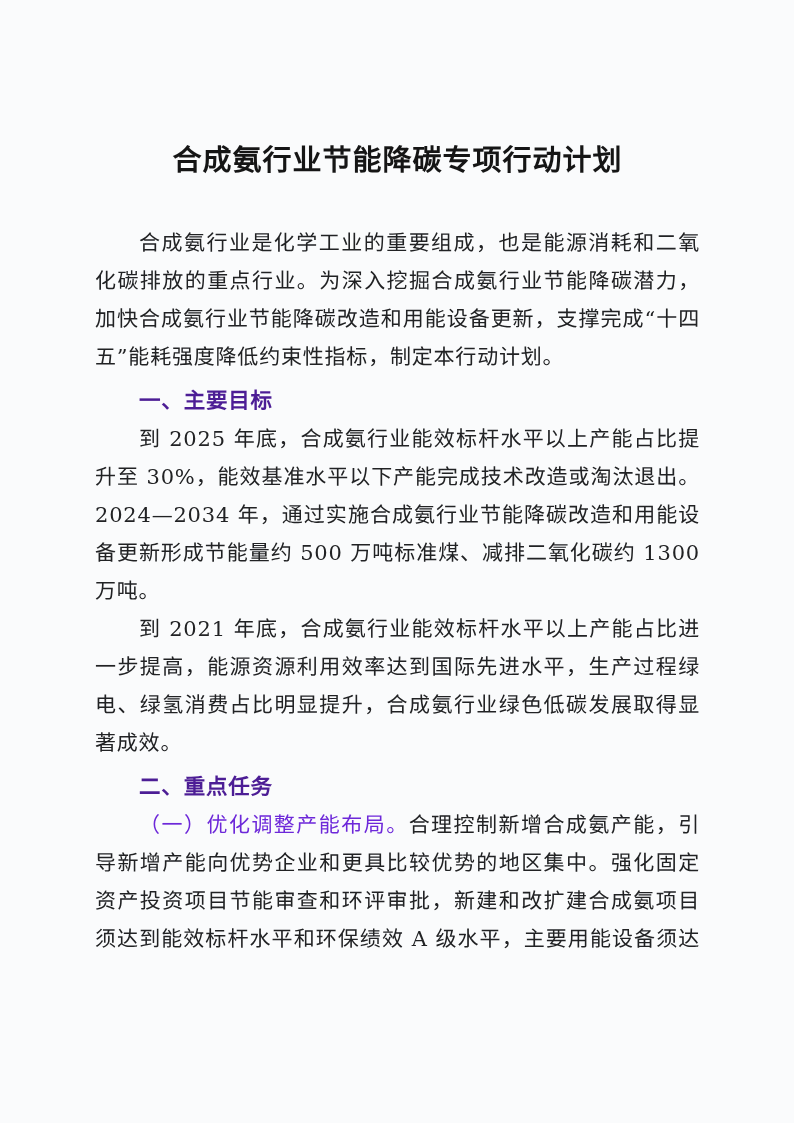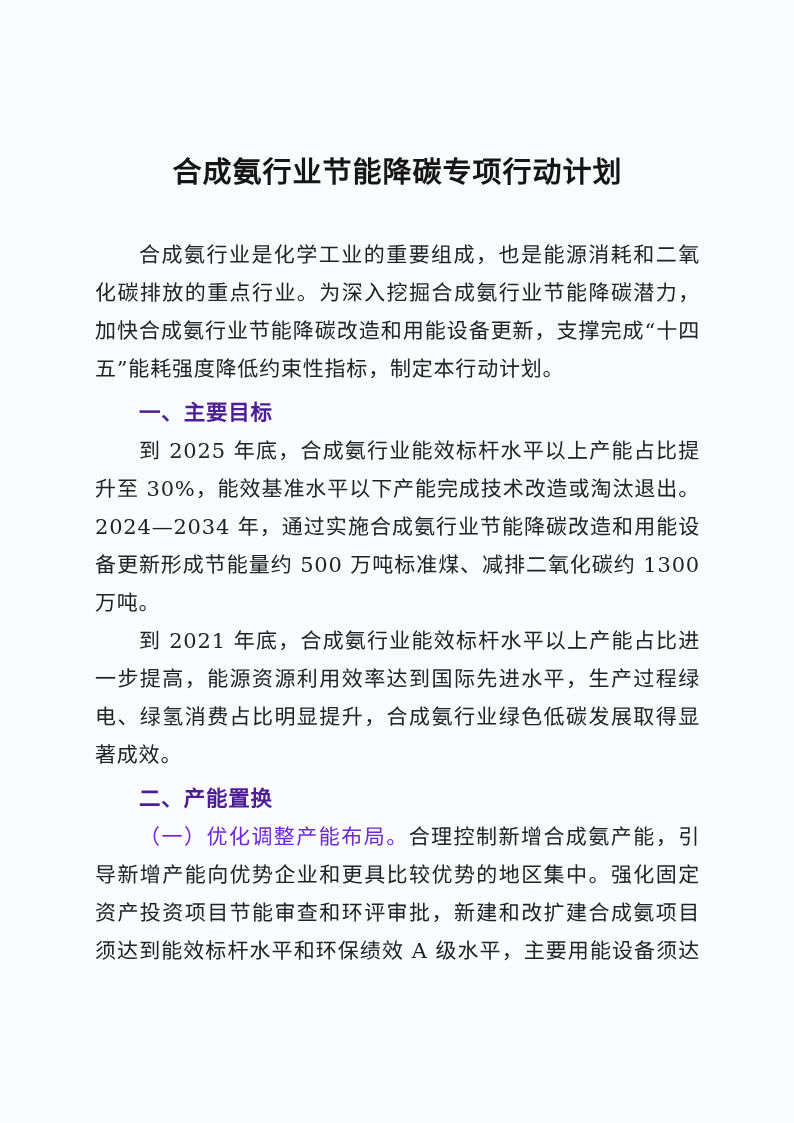--- a/index.html
+++ b/index.html
@@ -4,21 +4,21 @@
 <style>
   html, body {
     margin: 0;
     padding: 0;
     background: #fafbfc;
   }
   .page {
     position: relative;
     width: 794px;
     height: 956px;
-    margin: 12px auto;
+    margin: 0 auto;
     background: #fafbfc;
     box-sizing: border-box;
     padding: 138px 94px 40px 95px;
     overflow: hidden;
     color: #1d1d1f;
     font-family: "DejaVu Serif", "Liberation Serif", serif;
   }
   .doc-title {
     margin: 0 0 42px 0;
     font-size: 29px;
@@ -62,17 +62,17 @@
   <h1 class="doc-title">合成氨行业节能降碳专项行动计划</h1>
 
   <p class="body-para">合成氨行业是化学工业的重要组成，也是能源消耗和二氧化碳排放的重点行业。为深入挖掘合成氨行业节能降碳潜力，加快合成氨行业节能降碳改造和用能设备更新，支撑完成“十四五”能耗强度降低约束性指标，制定本行动计划。</p>
 
   <h2 class="section-heading">一、主要目标</h2>
 
   <p class="body-para">到 2025 年底，合成氨行业能效标杆水平以上产能占比提升至 30%，能效基准水平以下产能完成技术改造或淘汰退出。2024—2034 年，通过实施合成氨行业节能降碳改造和用能设备更新形成节能量约 500 万吨标准煤、减排二氧化碳约 1300 万吨。</p>
 
   <p class="body-para">到 2021 年底，合成氨行业能效标杆水平以上产能占比进一步提高，能源资源利用效率达到国际先进水平，生产过程绿电、绿氢消费占比明显提升，合成氨行业绿色低碳发展取得显著成效。</p>
 
-  <h2 class="section-heading">二、产能置换</h2>
+  <h2 class="section-heading">二、重点任务</h2>
 
   <p class="body-para"><span class="task-lead">（一）优化调整产能布局。</span><span>合理控制新增合成氨产能，引导新增产能向优势企业和更具比较优势的地区集中。强化固定资产投资项目节能审查和环评审批，新建和改扩建合成氨项目须达到能效标杆水平和环保绩效 A 级水平，主要用能设备须达到能效先进水平。坚决停批停建不符合产业规划、产能置换、煤炭消费减量替代、污染物排放区域削减要求的合成氨项目。逐步淘汰固定层间歇气化技术，加快淘汰天然气常压间歇转化工艺制合成氨。</span></p>
 
 </div>
 
 </body></html>

